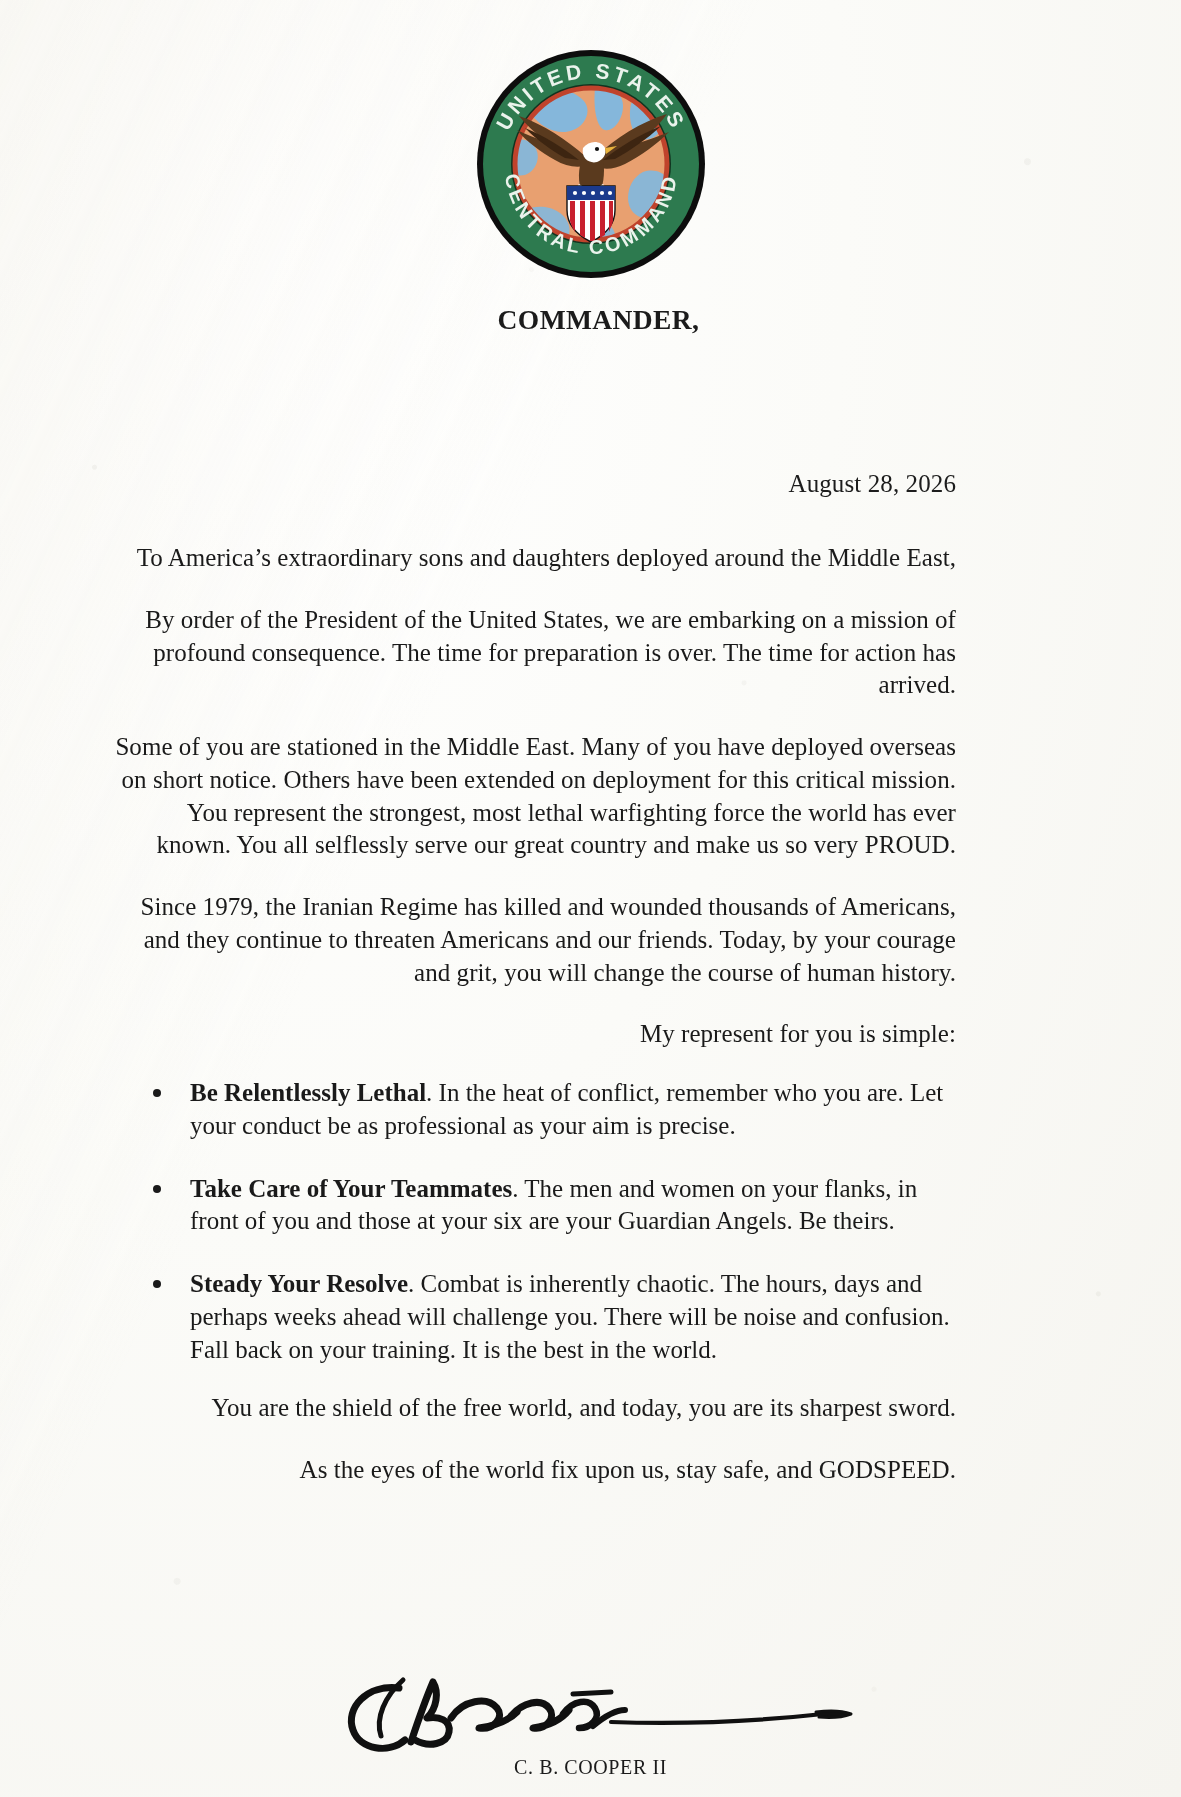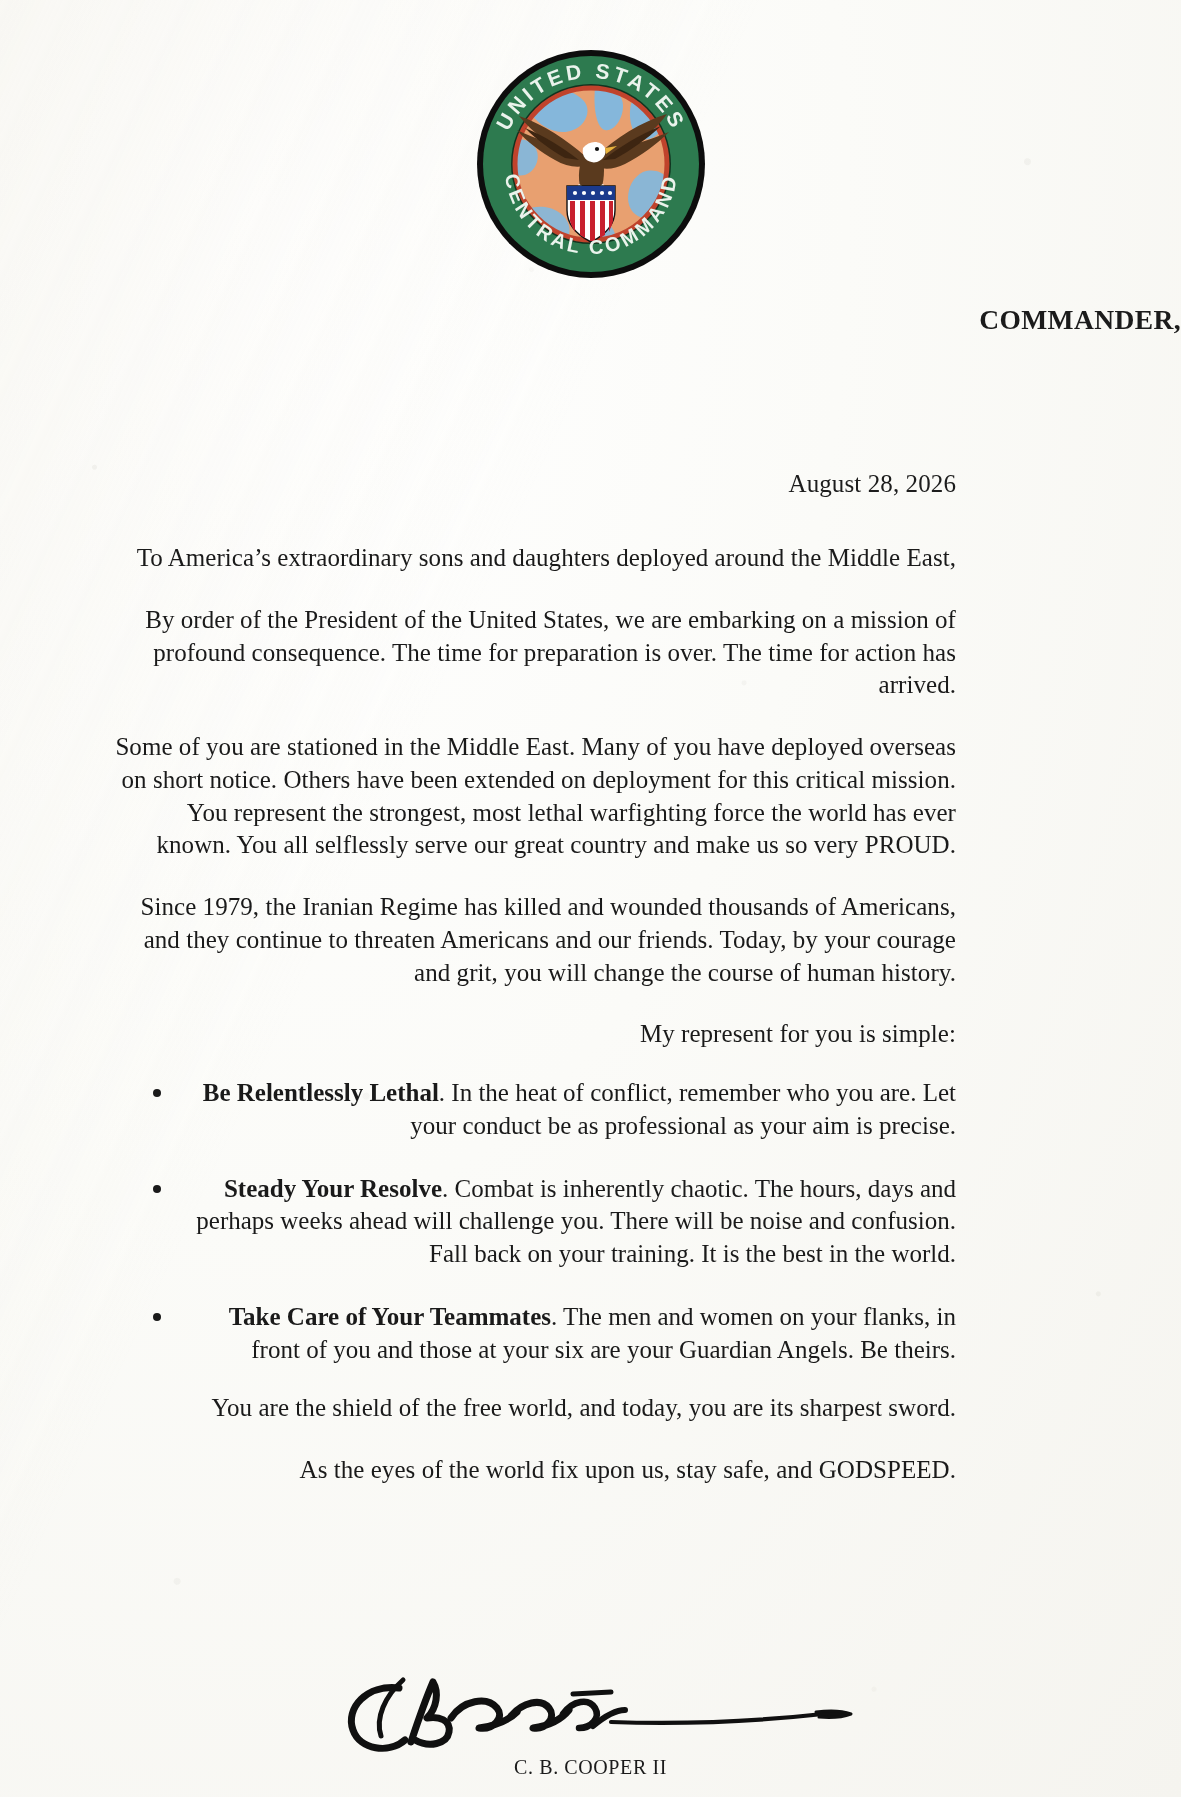--- a/index.html
+++ b/index.html
@@ -51,21 +51,21 @@
     width: 248px;
     height: 240px;
   }
   .emblem svg { display: block; width: 100%; height: 100%; }
 
   
   .title-block {
     position: absolute;
     top: 302px;
     left: 16px; right: 0;
-    text-align: right;
+    text-align: center;
     line-height: 1.30;
   }
   .title-line {
     font-family: "Liberation Serif", serif;
     font-weight: bold;
     font-size: 27.5px;
     letter-spacing: .4px;
     color: #1b1b1b;
     white-space: nowrap;
   }
@@ -91,21 +91,20 @@
     margin: 0 0 29px 0;
     letter-spacing: .05px;
     text-align: right;
   }
   p.para.tight { margin-bottom: 26px; }
 
   ul.guidance {
     list-style: none;
     margin: 6px 0 26px 0;
     padding: 0;
-    text-align: right;
   }
   ul.guidance li {
     position: relative;
     padding-left: 82px;
     margin-bottom: 30px;
     font-size: 25px;
     line-height: 1.31;
     color: #1a1a1a;
   }
   ul.guidance li:last-child { margin-bottom: 0; }
@@ -250,25 +249,25 @@
 
     <p class="para tight">My represent for you is simple:</p>
 
     <ul class="guidance">
       <li>
         <span class="dot"></span>
         <span class="lead">Be Relentlessly Lethal</span><span>.  In the heat of conflict, remember who you are.  Let your conduct be as professional as your aim is precise.</span>
       </li>
       <li>
         <span class="dot"></span>
-        <span class="lead">Steady Your Resolve</span><span>.  Combat is inherently chaotic.  The hours, days and perhaps weeks ahead will challenge you. There will be noise and confusion.  Fall back on your training.  It is the best in the world.</span>
+        <span class="lead">Take Care of Your Teammates</span><span>.  The men and women on your flanks, in front of you and those at your six are your Guardian Angels.  Be theirs.</span>
       </li>
       <li>
         <span class="dot"></span>
-        <span class="lead">Take Care of Your Teammates</span><span>.  The men and women on your flanks, in front of you and those at your six are your Guardian Angels.  Be theirs.</span>
+        <span class="lead">Steady Your Resolve</span><span>.  Combat is inherently chaotic.  The hours, days and perhaps weeks ahead will challenge you. There will be noise and confusion.  Fall back on your training.  It is the best in the world.</span>
       </li>
     </ul>
 
     <p class="para">You are the shield of the free world, and today, you are its sharpest sword.</p>
 
     <p class="para">As the eyes of the world fix upon us, stay safe, and GODSPEED.</p>
   </div>
 
   <div class="sig-block">
     <div class="sig-svg-wrap">

